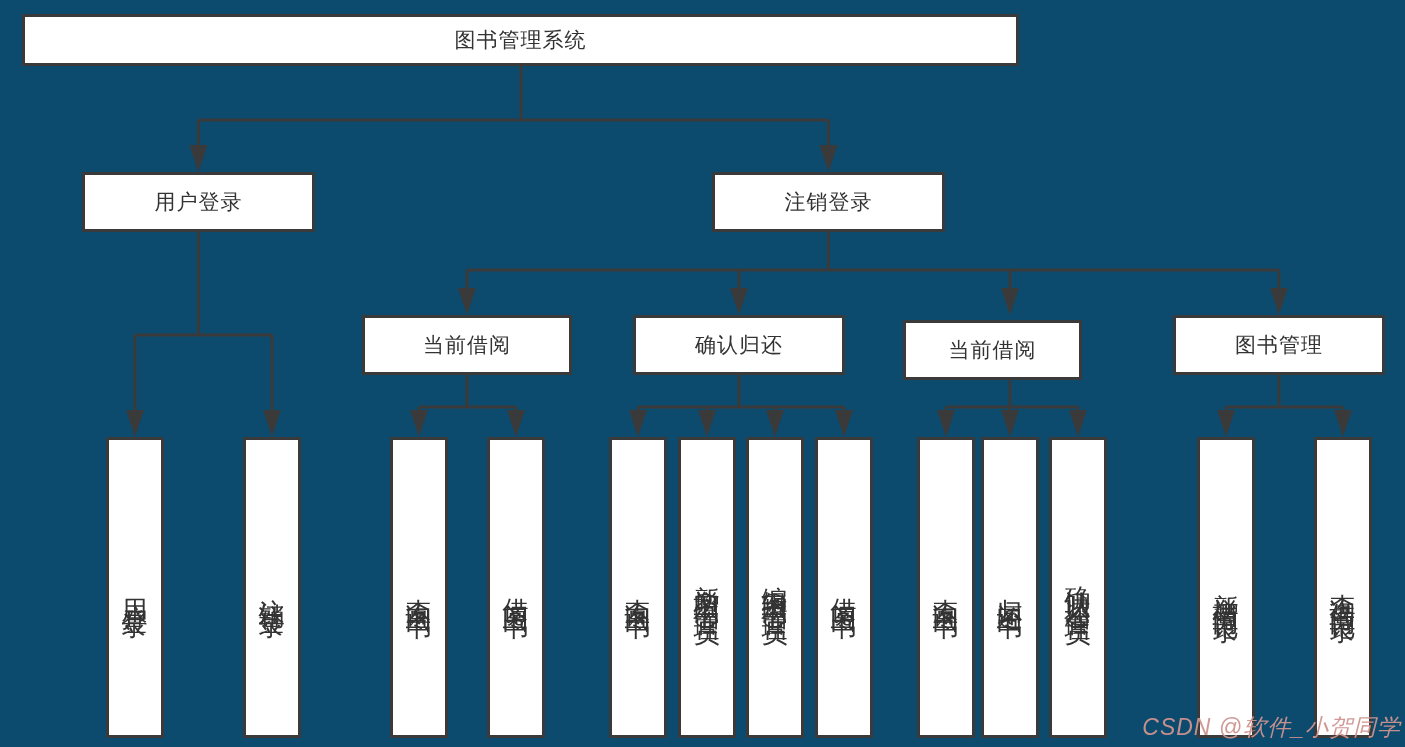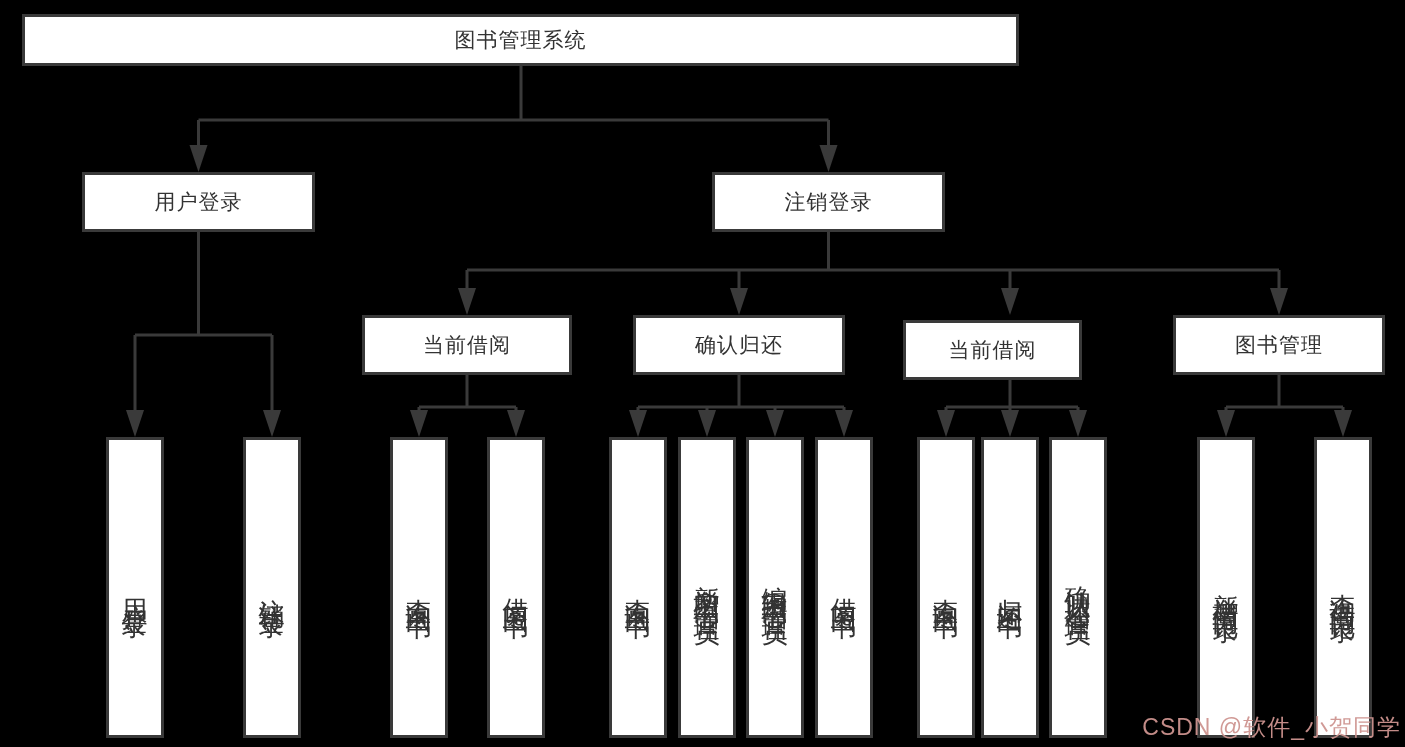--- a/index.html
+++ b/index.html
@@ -8,21 +8,21 @@
     background: #ffffff;
     width: 1405px;
     height: 747px;
     overflow: hidden;
     font-family: "Liberation Sans", sans-serif;
   }
   #canvas {
     position: relative;
     width: 1405px;
     height: 747px;
-    background: #000000;
+    background: #0c4a6e;
   }
   #connectors {
     position: absolute;
     left: 0; top: 0;
     width: 1405px; height: 747px;
     pointer-events: none;
   }
   .node {
     position: absolute;
     box-sizing: border-box;
@@ -63,20 +63,21 @@
   }
   #watermark {
     position: absolute;
     right: 4px;
     top: 712px;
     font-size: 23px;
     letter-spacing: 1px;
     color: rgba(205, 148, 143, 0.95);
     z-index: 5;
     white-space: nowrap;
+    font-style: italic;
   }
 </style>
 </head>
 <body>
 
 <div id="canvas">
 
   <svg id="connectors" viewBox="0 0 1405 747" xmlns="http://www.w3.org/2000/svg">
     <g stroke="#3a3a3a" stroke-width="3" fill="none">
 

